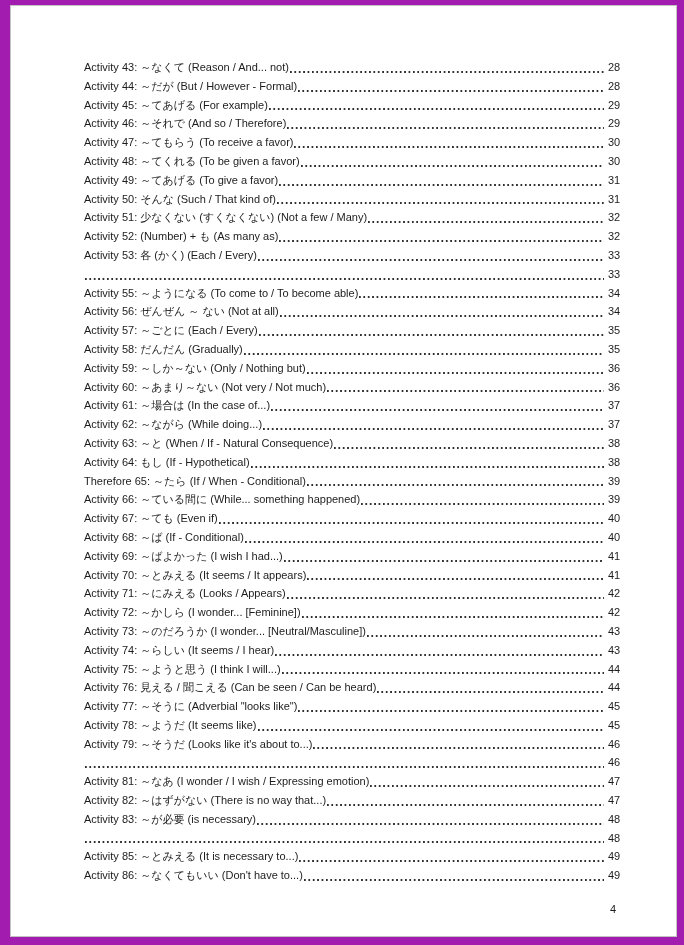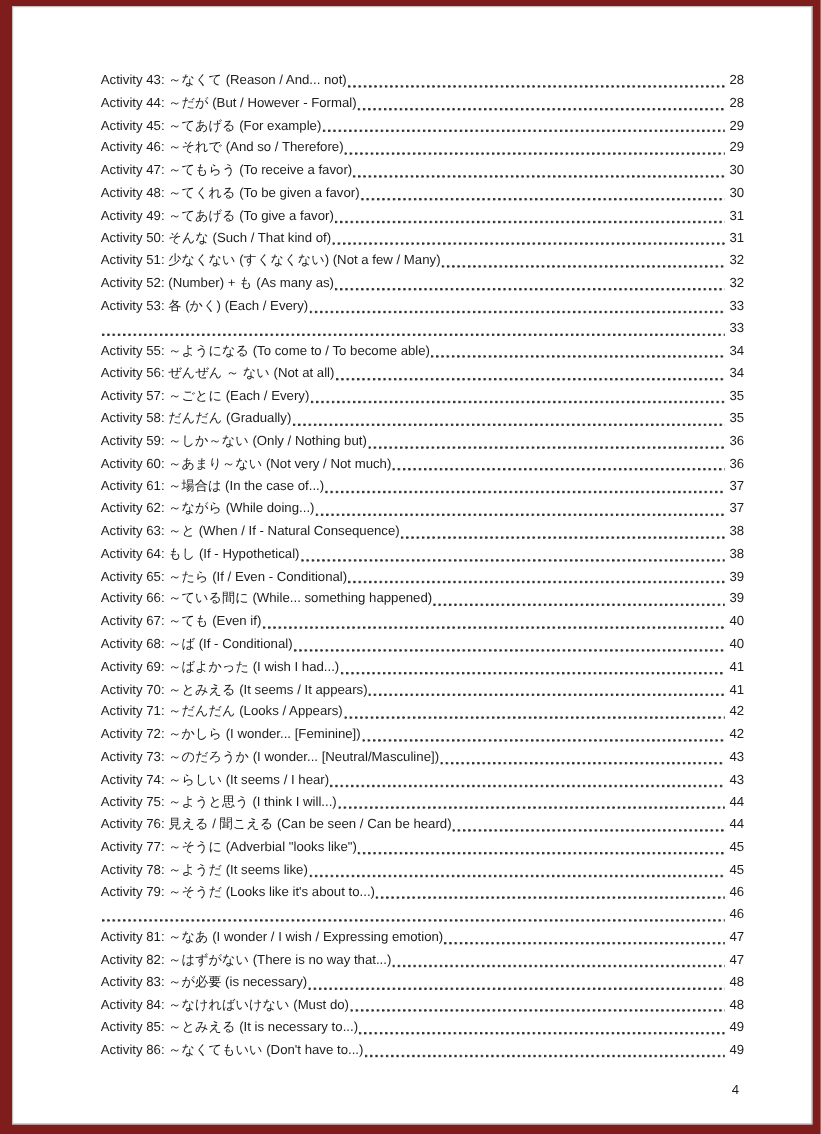--- a/index.html
+++ b/index.html
@@ -4,21 +4,21 @@
 <style>
   html, body {
     margin: 0;
     padding: 0;
     background: #f6f6f6;
   }
   .viewport {
     position: relative;
     width: 684px;
     height: 945px;
-    background: #7f1d1d;
+    background: #a21caf;
     overflow: hidden;
     font-family: "Liberation Sans", "DejaVu Sans", sans-serif;
   }
   .page {
     position: absolute;
     left: 10px;
     top: 5px;
     width: 667px;
     height: 932px;
     box-sizing: border-box;
@@ -206,21 +206,21 @@
     <span class="toc-page">38</span>
   </div>
 
   <div class="toc-row">
     <span class="toc-label">Activity 64: もし (If - Hypothetical)</span>
     <span class="dots"></span>
     <span class="toc-page">38</span>
   </div>
 
   <div class="toc-row">
-    <span class="toc-label">Activity 65: ～たら (If / Even - Conditional)</span>
+    <span class="toc-label">Therefore 65: ～たら (If / When - Conditional)</span>
     <span class="dots"></span>
     <span class="toc-page">39</span>
   </div>
 
   <div class="toc-row">
     <span class="toc-label">Activity 66: ～ている間に (While... something happened)</span>
     <span class="dots"></span>
     <span class="toc-page">39</span>
   </div>
 
@@ -242,21 +242,21 @@
     <span class="toc-page">41</span>
   </div>
 
   <div class="toc-row">
     <span class="toc-label">Activity 70: ～とみえる (It seems / It appears)</span>
     <span class="dots"></span>
     <span class="toc-page">41</span>
   </div>
 
   <div class="toc-row">
-    <span class="toc-label">Activity 71: ～だんだん (Looks / Appears)</span>
+    <span class="toc-label">Activity 71: ～にみえる (Looks / Appears)</span>
     <span class="dots"></span>
     <span class="toc-page">42</span>
   </div>
 
   <div class="toc-row">
     <span class="toc-label">Activity 72: ～かしら (I wonder... [Feminine])</span>
     <span class="dots"></span>
     <span class="toc-page">42</span>
   </div>
 
@@ -319,21 +319,20 @@
     <span class="toc-page">47</span>
   </div>
 
   <div class="toc-row">
     <span class="toc-label">Activity 83: ～が必要 (is necessary)</span>
     <span class="dots"></span>
     <span class="toc-page">48</span>
   </div>
 
   <div class="toc-row">
-    <span class="toc-label">Activity 84: ～なければいけない (Must do)</span>
     <span class="dots"></span>
     <span class="toc-page">48</span>
   </div>
 
   <div class="toc-row">
     <span class="toc-label">Activity 85: ～とみえる (It is necessary to...)</span>
     <span class="dots"></span>
     <span class="toc-page">49</span>
   </div>
 

